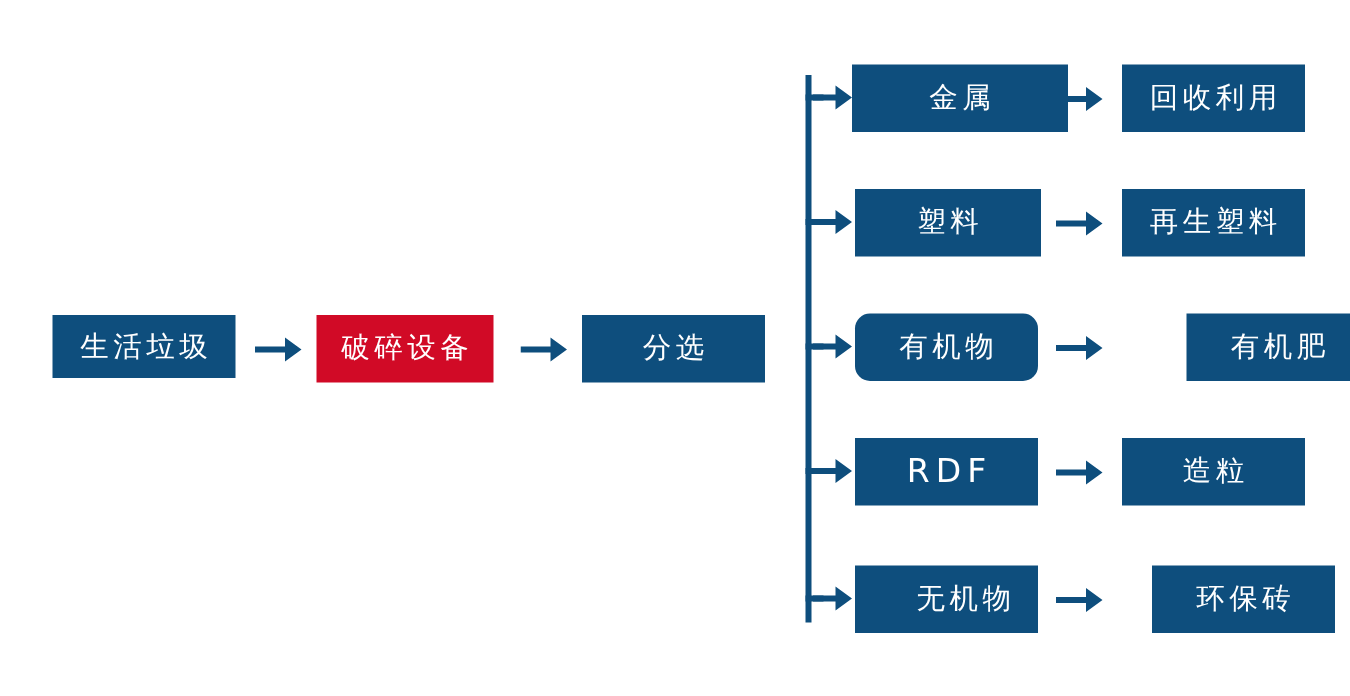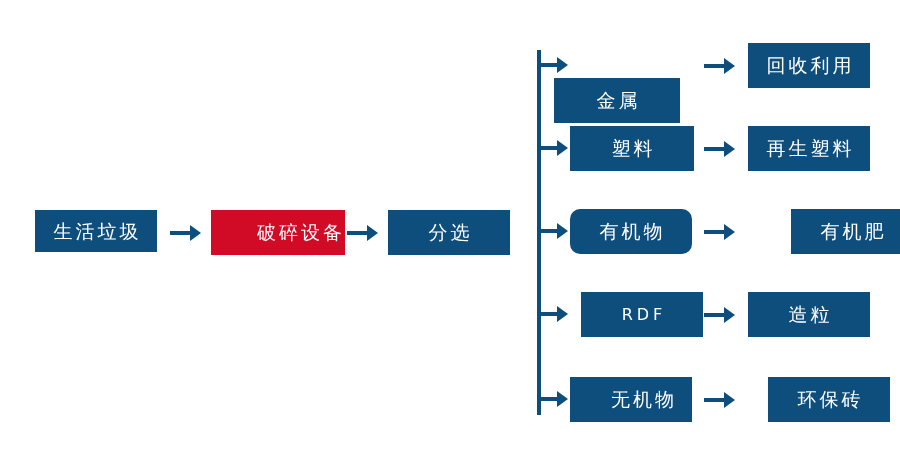--- a/index.html
+++ b/index.html
@@ -26,21 +26,21 @@
     color: #ffffff;
     font-size: 19px;
     letter-spacing: 3px;
     text-indent: 3px;
     line-height: 1;
     white-space: nowrap;
     font-weight: 400;
   }
   .node.blue  { background: #0E4E7D; }
   .node.red   { background: #D10A26; }
-  .node.latin { letter-spacing: 4px; text-indent: 4px; font-size: 16px; margin-left: 11px; }
+  .node.latin { letter-spacing: 4px; text-indent: 4px; font-size: 22px; }
 
   .arrow {
     position: absolute;
     color: #0E4E7D;
     font-size: 26px;
     line-height: 1;
     display: flex;
     align-items: center;
     justify-content: center;
     font-weight: 700;
@@ -66,21 +66,21 @@
   <div class="node blue" style="left:35px; top:210px; width:122px; height:42px;">
     <span>生活垃圾</span>
   </div>
 
   <div class="arrow" style="left:168px; top:215px; width:36px; height:35px;">
     <svg width="32" height="20" viewBox="0 0 32 20" aria-hidden="true">
       <path d="M0 8 h20 v-6 l11 8 -11 8 v-6 H0 z" fill="#0E4E7D"></path>
     </svg>
   </div>
 
-  <div class="node red" style="left:211px; top:210px; width:134px; height:45px;justify-content:flex-end;">
+  <div class="node red" style="left:211px; top:210px; width:118px; height:45px;">
     <span>破碎设备</span>
   </div>
 
   <div class="arrow" style="left:345px; top:215px; width:36px; height:35px;">
     <svg width="32" height="20" viewBox="0 0 32 20" aria-hidden="true">
       <path d="M0 8 h20 v-6 l11 8 -11 8 v-6 H0 z" fill="#0E4E7D"></path>
     </svg>
   </div>
 
   <div class="node blue" style="left:388px; top:210px; width:122px; height:45px;">
@@ -88,21 +88,21 @@
   </div>
 
   <div class="trunk" style="left:537px; top:50px; width:4px; height:365px;"></div>
 
   <div class="branch-stub" style="left:537px; top:63px; width:12px;"></div>
   <div class="arrow" style="left:541px; top:55px; width:28px; height:20px;">
     <svg width="26" height="20" viewBox="0 0 26 20" aria-hidden="true">
       <path d="M0 8 h15 v-6 l11 8 -11 8 v-6 H0 z" fill="#0E4E7D"></path>
     </svg>
   </div>
-  <div class="node blue" style="left:554px; top:43px; width:126px; height:45px;margin-top:35px;">
+  <div class="node blue" style="left:568px; top:43px; width:144px; height:45px;">
     <span>金属</span>
   </div>
   <div class="arrow" style="left:702px; top:55px; width:36px; height:22px;">
     <svg width="32" height="20" viewBox="0 0 32 20" aria-hidden="true">
       <path d="M0 8 h20 v-6 l11 8 -11 8 v-6 H0 z" fill="#0E4E7D"></path>
     </svg>
   </div>
   <div class="node blue" style="left:748px; top:43px; width:122px; height:45px;">
     <span>回收利用</span>
   </div>

